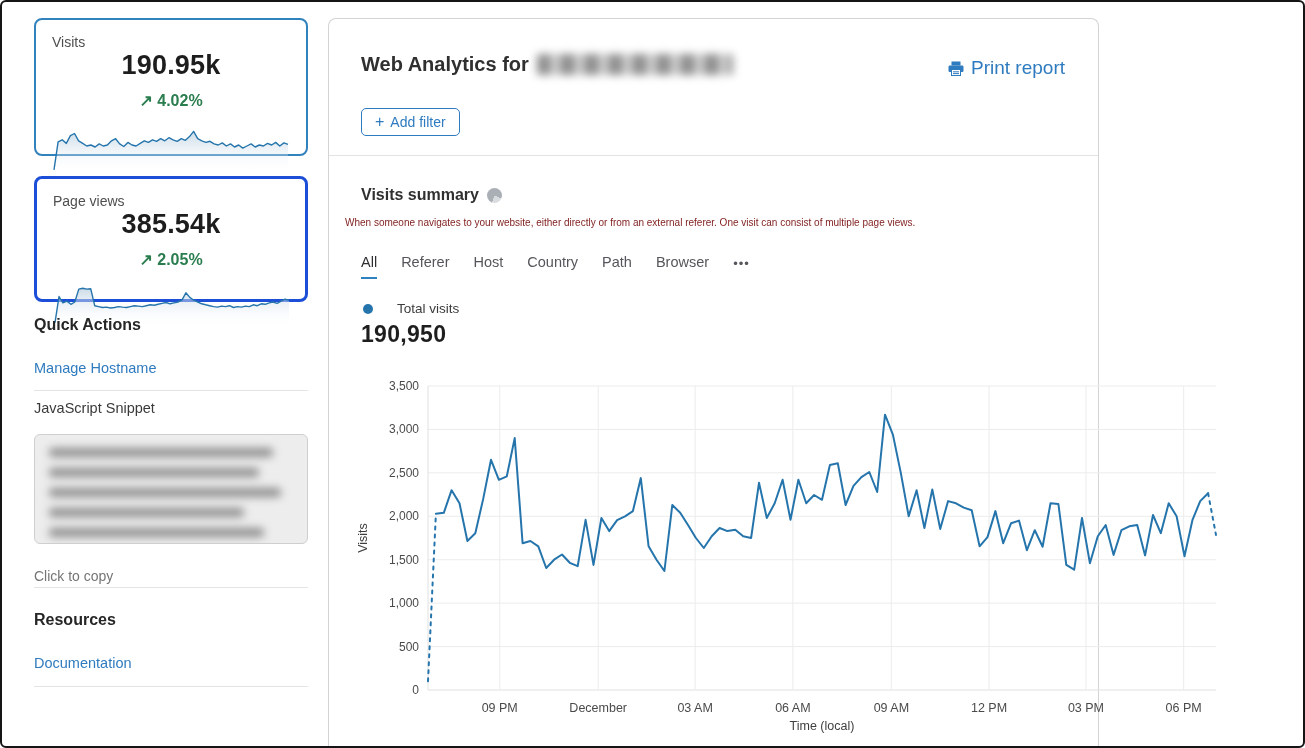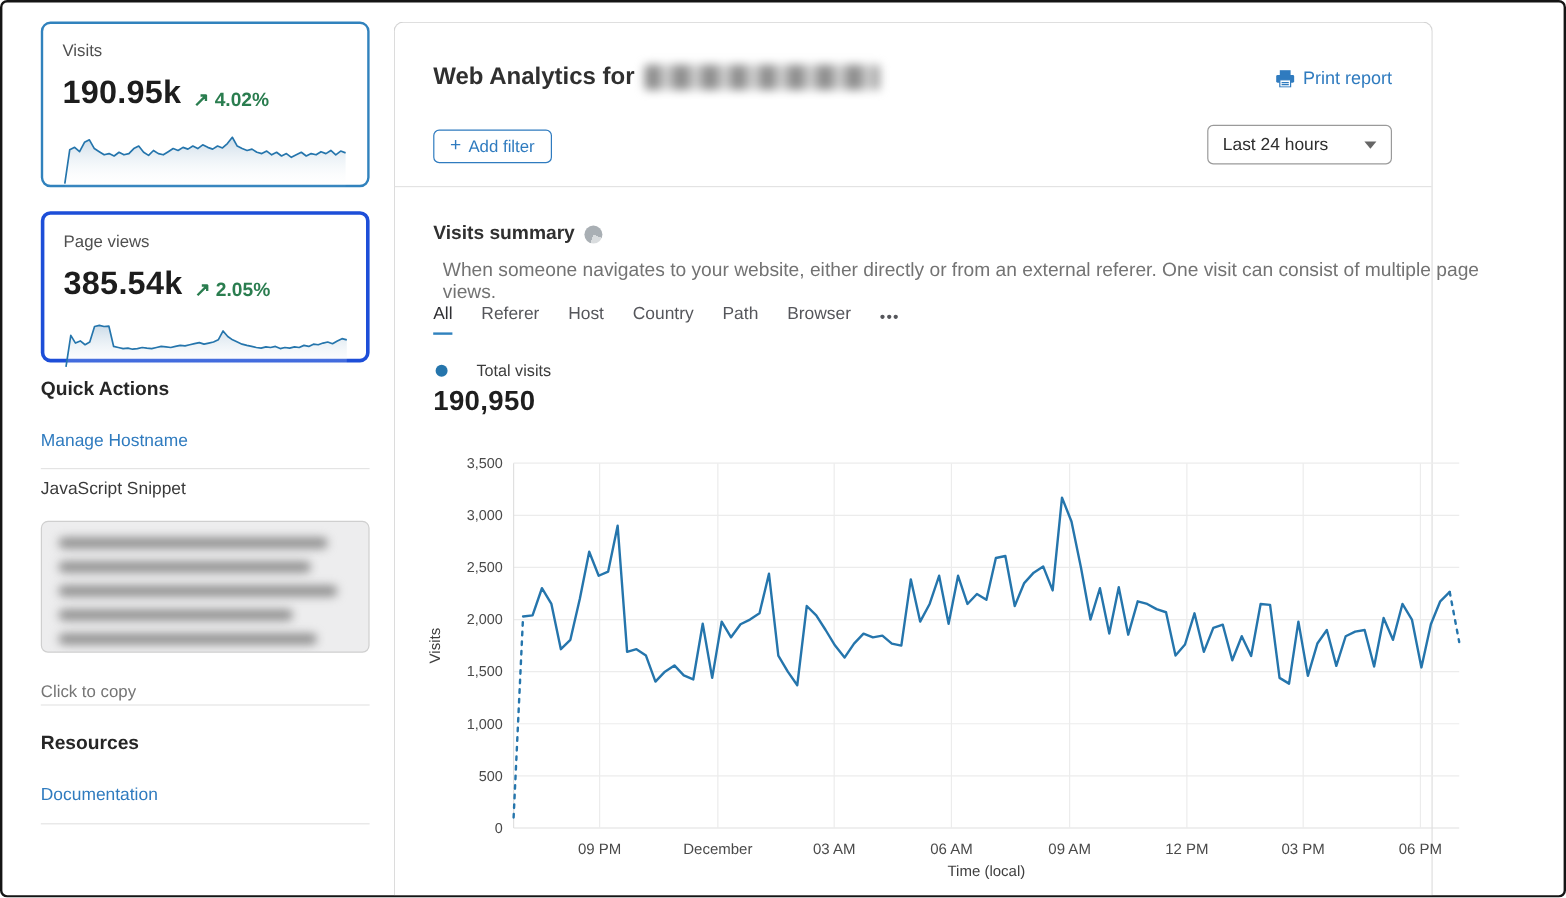--- a/index.html
+++ b/index.html
@@ -4,21 +4,21 @@
 <style>
   html,body{margin:0;padding:0;background:#fff;font-family:"Liberation Sans",sans-serif;}
   .frame{position:relative;width:1301px;height:744px;border:2px solid #151515;border-radius:6px;background:#fff;overflow:hidden;}
 
   
   .sidebar{position:absolute;left:32px;top:16px;width:274px;}
   .metric-card{box-sizing:border-box;width:274px;border-radius:8px;background:#fff;padding:12px 16px 0 16px;}
   .metric-card.selected{border:2px solid #3182bd;height:138px;}
   .metric-card.plain{border:3px solid #1d4ed8;height:126px;margin-top:20px;}
   .metric-label{font-size:14px;color:#4f4f4f;margin-top:2px;}
-  .metric-row{display:flex;align-items:flex-end;gap:10px;margin-top:12px;}
+  .metric-row{display:flex;align-items:center;gap:10px;margin-top:0;flex-direction:column;}
   .metric-value{font-size:27px;font-weight:bold;color:#1d1d1d;letter-spacing:.2px;}
   .metric-delta{font-size:16px;color:#2a7d4f;font-weight:bold;}
   .spark{display:block;margin-top:4px;}
 
   .side-section-title{font-size:16px;font-weight:bold;color:#262626;}
   .side-link{font-size:14.5px;color:#2f7bbf;cursor:pointer;text-decoration:none;display:inline-block;}
   .side-divider{border:none;border-top:1px solid #e4e4e4;margin:0;width:274px;}
   .side-text{font-size:14.5px;color:#3a3a3a;}
   .snippet-box{box-sizing:border-box;width:274px;height:110px;background:#ededee;border:1px solid #cfcfcf;border-radius:6px;padding:13px 14px;overflow:hidden;}
   .snippet-line{height:9px;border-radius:4px;background:#8f8f8f;filter:blur(4px);margin-bottom:11px;}
@@ -30,40 +30,40 @@
   .div1{position:absolute;left:32px;top:388px;}
   .qa-snip-label{position:absolute;left:32px;top:398px;}
   .qa-snippet{position:absolute;left:32px;top:432px;}
   .qa-hint{position:absolute;left:32px;top:566px;}
   .div2{position:absolute;left:32px;top:585px;}
   .res-title{position:absolute;left:32px;top:609px;}
   .res-link{position:absolute;left:32px;top:653px;}
   .div3{position:absolute;left:32px;top:684px;}
 
   
-  .panel{position:absolute;left:326px;top:16px;width:866px;height:728px;box-sizing:border-box;
+  .panel{position:absolute;left:326px;top:16px;width:771px;height:728px;box-sizing:border-box;
          border:1px solid #d4d4d4;border-bottom:none;border-radius:8px 8px 0 0;background:#fff;}
   .panel-title{position:absolute;left:32px;top:34px;font-size:20px;font-weight:bold;color:#303030;display:flex;align-items:center;gap:8px;}
   .redact-domain{display:inline-block;width:196px;height:21px;border-radius:3px;
       background:repeating-linear-gradient(90deg,#8f8f8f 0 13px,#c9c9c9 13px 24px);filter:blur(4px);}
   .print-link{position:absolute;right:33px;top:38px;display:flex;align-items:center;gap:7px;
-      color:#2f7bbf;font-size:15px;cursor:pointer;}
+      color:#2f7bbf;font-size:19px;cursor:pointer;}
   .add-filter{position:absolute;left:32px;top:89px;box-sizing:border-box;height:28px;padding:0 13px;
       border:1px solid #2f7bbf;border-radius:5px;background:#fff;color:#2f7bbf;font-size:14px;
       display:flex;align-items:center;gap:6px;cursor:pointer;font-family:inherit;}
   .add-filter .plus{font-size:16px;line-height:1;}
   .range-select{position:absolute;right:33px;top:85px;box-sizing:border-box;width:154px;height:33px;
       border:1px solid #9a9a9a;border-radius:5px;background:#fff;display:flex;align-items:center;
       justify-content:space-between;padding:0 12px;font-size:14.5px;color:#2e2e2e;cursor:pointer;}
   .caret{width:0;height:0;border-left:5px solid transparent;border-right:5px solid transparent;border-top:6px solid #666;}
   .panel-divider{position:absolute;left:0;top:136px;width:100%;border:none;border-top:1px solid #e3e3e3;margin:0;}
 
   .sum-title{position:absolute;left:32px;top:167px;font-size:16px;font-weight:bold;color:#303030;display:flex;align-items:center;gap:8px;}
   .pie-icon{width:15px;height:15px;border-radius:50%;background:conic-gradient(from 200deg,#a9afb4 0 272deg,#d9dcde 272deg 360deg);}
-  .sum-desc{position:absolute;left:40px;top:198px;font-size:16px;color:#737373;width:880px;}
+  .sum-desc{position:absolute;left:16px;top:198px;font-size:10px;color:#7f1d1d;width:880px;}
   .tabs{position:absolute;left:32px;top:235px;display:flex;gap:24px;}
   .tab{font-size:14.5px;color:#55565b;padding-bottom:7px;cursor:pointer;text-align:center;}
   .tab.active{color:#2f2f33;border-bottom:2px solid #3082be;}
   .tab.more{letter-spacing:1px;color:#55565b;font-size:13px;padding-top:2px;}
   .legend{position:absolute;left:34px;top:282px;display:flex;align-items:center;gap:24px;}
   .legend-dot{width:10px;height:10px;border-radius:50%;}
   .legend-label{font-size:13.5px;color:#3c3c3c;}
   .total-value{position:absolute;left:32px;top:302px;font-size:23px;font-weight:bold;color:#1e1e1e;letter-spacing:.3px;}
   .chart-wrap{position:absolute;left:14px;top:356px;}
 </style>
@@ -144,24 +144,20 @@
         <line x1="5" y1="12.6" x2="11" y2="12.6" stroke="#2f7bbf"></line>
       </svg>
       <span>Print report</span>
     </div>
 
     <button class="add-filter">
       <span class="plus">+</span>
       <span>Add filter</span>
     </button>
 
-    <div class="range-select">
-      <span>Last 24 hours</span>
-      <span class="caret"></span>
-    </div>
 
     <hr class="panel-divider">
 
     <div class="sum-title">
       <span>Visits summary</span>
       <span class="pie-icon"></span>
     </div>
 
     <div class="sum-desc">When someone navigates to your website, either directly or from an external referer. One visit can consist of multiple page views.</div>
 

